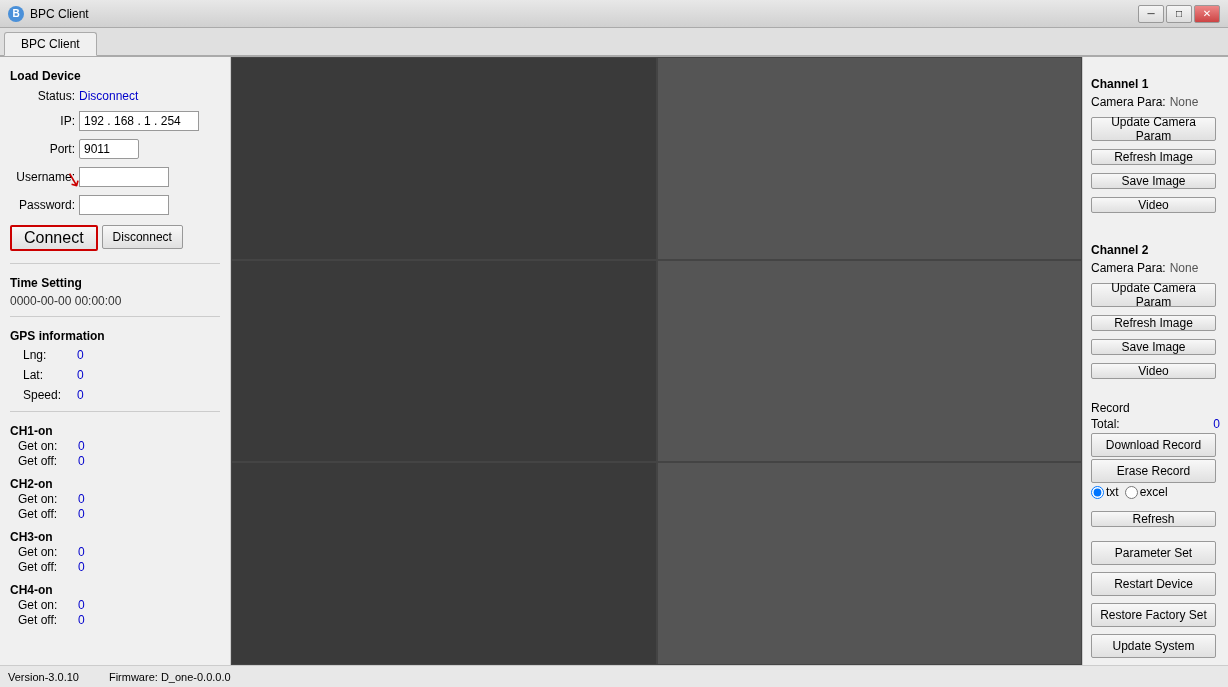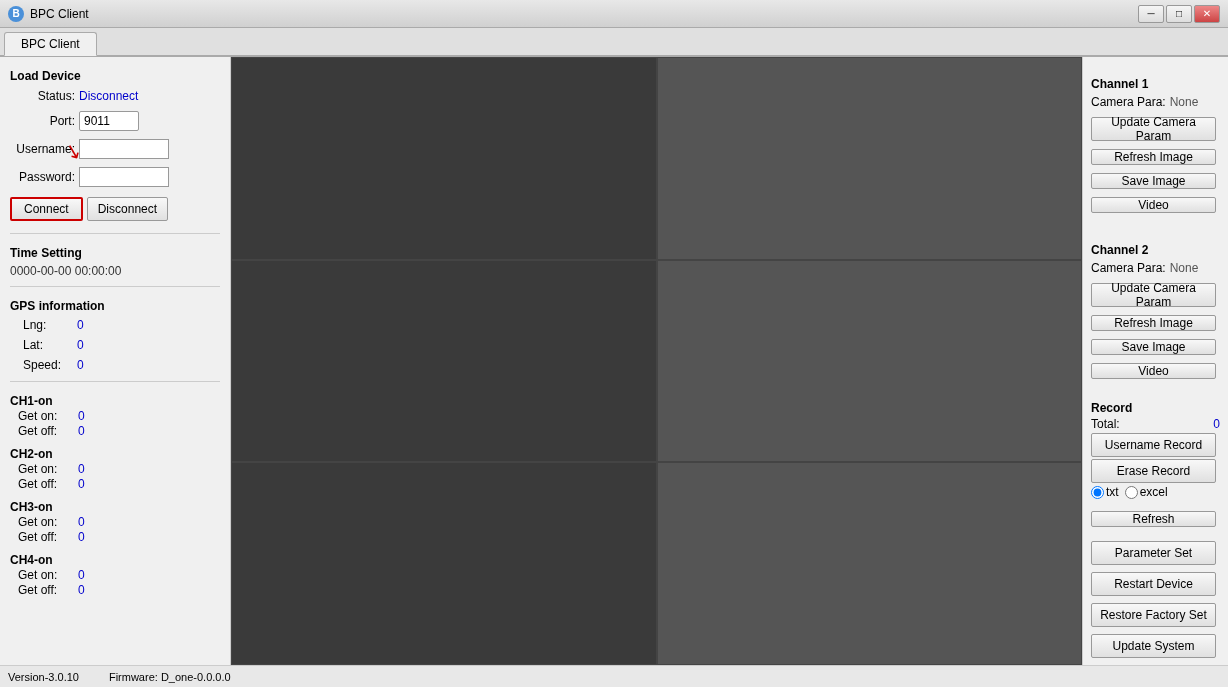--- a/index.html
+++ b/index.html
@@ -139,21 +139,21 @@
       border: 1px solid #999;
       padding: 3px 10px;
       cursor: pointer;
       font-size: 12px;
       border-radius: 2px;
       height: 24px;
     }
     .connect-btn {
       border: 2px solid #cc0000;
       background: linear-gradient(to bottom, #f8f8f8, #e0e0e0);
-      font-size: 12px;
+      font-size: 16px;
       padding: 2px 12px;
       cursor: pointer;
       border-radius: 2px;
     }
     .btn-row {
       display: flex;
       gap: 4px;
       margin: 4px 0;
     }
     .time-display {
@@ -255,21 +255,21 @@
       cursor: pointer;
       font-size: 12px;
       border-radius: 2px;
       display: flex; align-items: center; justify-content: center;
       margin: 2px 0;
     }
     .record-section {
       margin-top: 4px;
     }
     .record-title {
-      font-weight: bold;
+      font-weight: normal;
       font-size: 12px;
     }
     .total-row {
       display: flex;
       align-items: center;
       font-size: 12px;
       gap: 4px;
       margin: 2px 0;
     }
     .total-val {
@@ -341,20 +341,24 @@
 
     <div class="left-panel">
 
       <div class="section-title">Load Device</div>
 
       <div class="field-row">
         <span class="field-label">Status:</span>
         <span class="field-value">Disconnect</span>
       </div>
 
+      <div class="field-row">
+        <span class="field-label">IP:</span>
+        <input class="ip-field" type="text" value="192 . 168 . 1 . 254" style="">
+      </div>
 
       <div class="field-row">
         <span class="field-label">Port:</span>
         <input class="btn port-field" type="text" value="9011" style="">
       </div>
 
       <div class="field-row arrow-container">
         <span class="field-label">Username:</span>
         <input class="user-field" type="text" style="">
       </div>
@@ -481,21 +485,21 @@
       <button class="right-btn">Video</button>
 
       <div style="margin-top:8px;"></div>
 
       <div class="record-section">
         <div class="record-title">Record</div>
         <div class="total-row">
           <span>Total:</span>
           <span class="total-val">0</span>
         </div>
-        <button class="right-btn">Username Record</button>
+        <button class="right-btn">Download Record</button>
         <button class="right-btn">Erase Record</button>
         <div class="radio-row">
           <label class="radio-label">
             <input type="radio" name="format" checked="" style="">
             <span>txt</span>
           </label>
           <label class="radio-label">
             <input type="radio" name="format" style="">
             <span>excel</span>
           </label>

